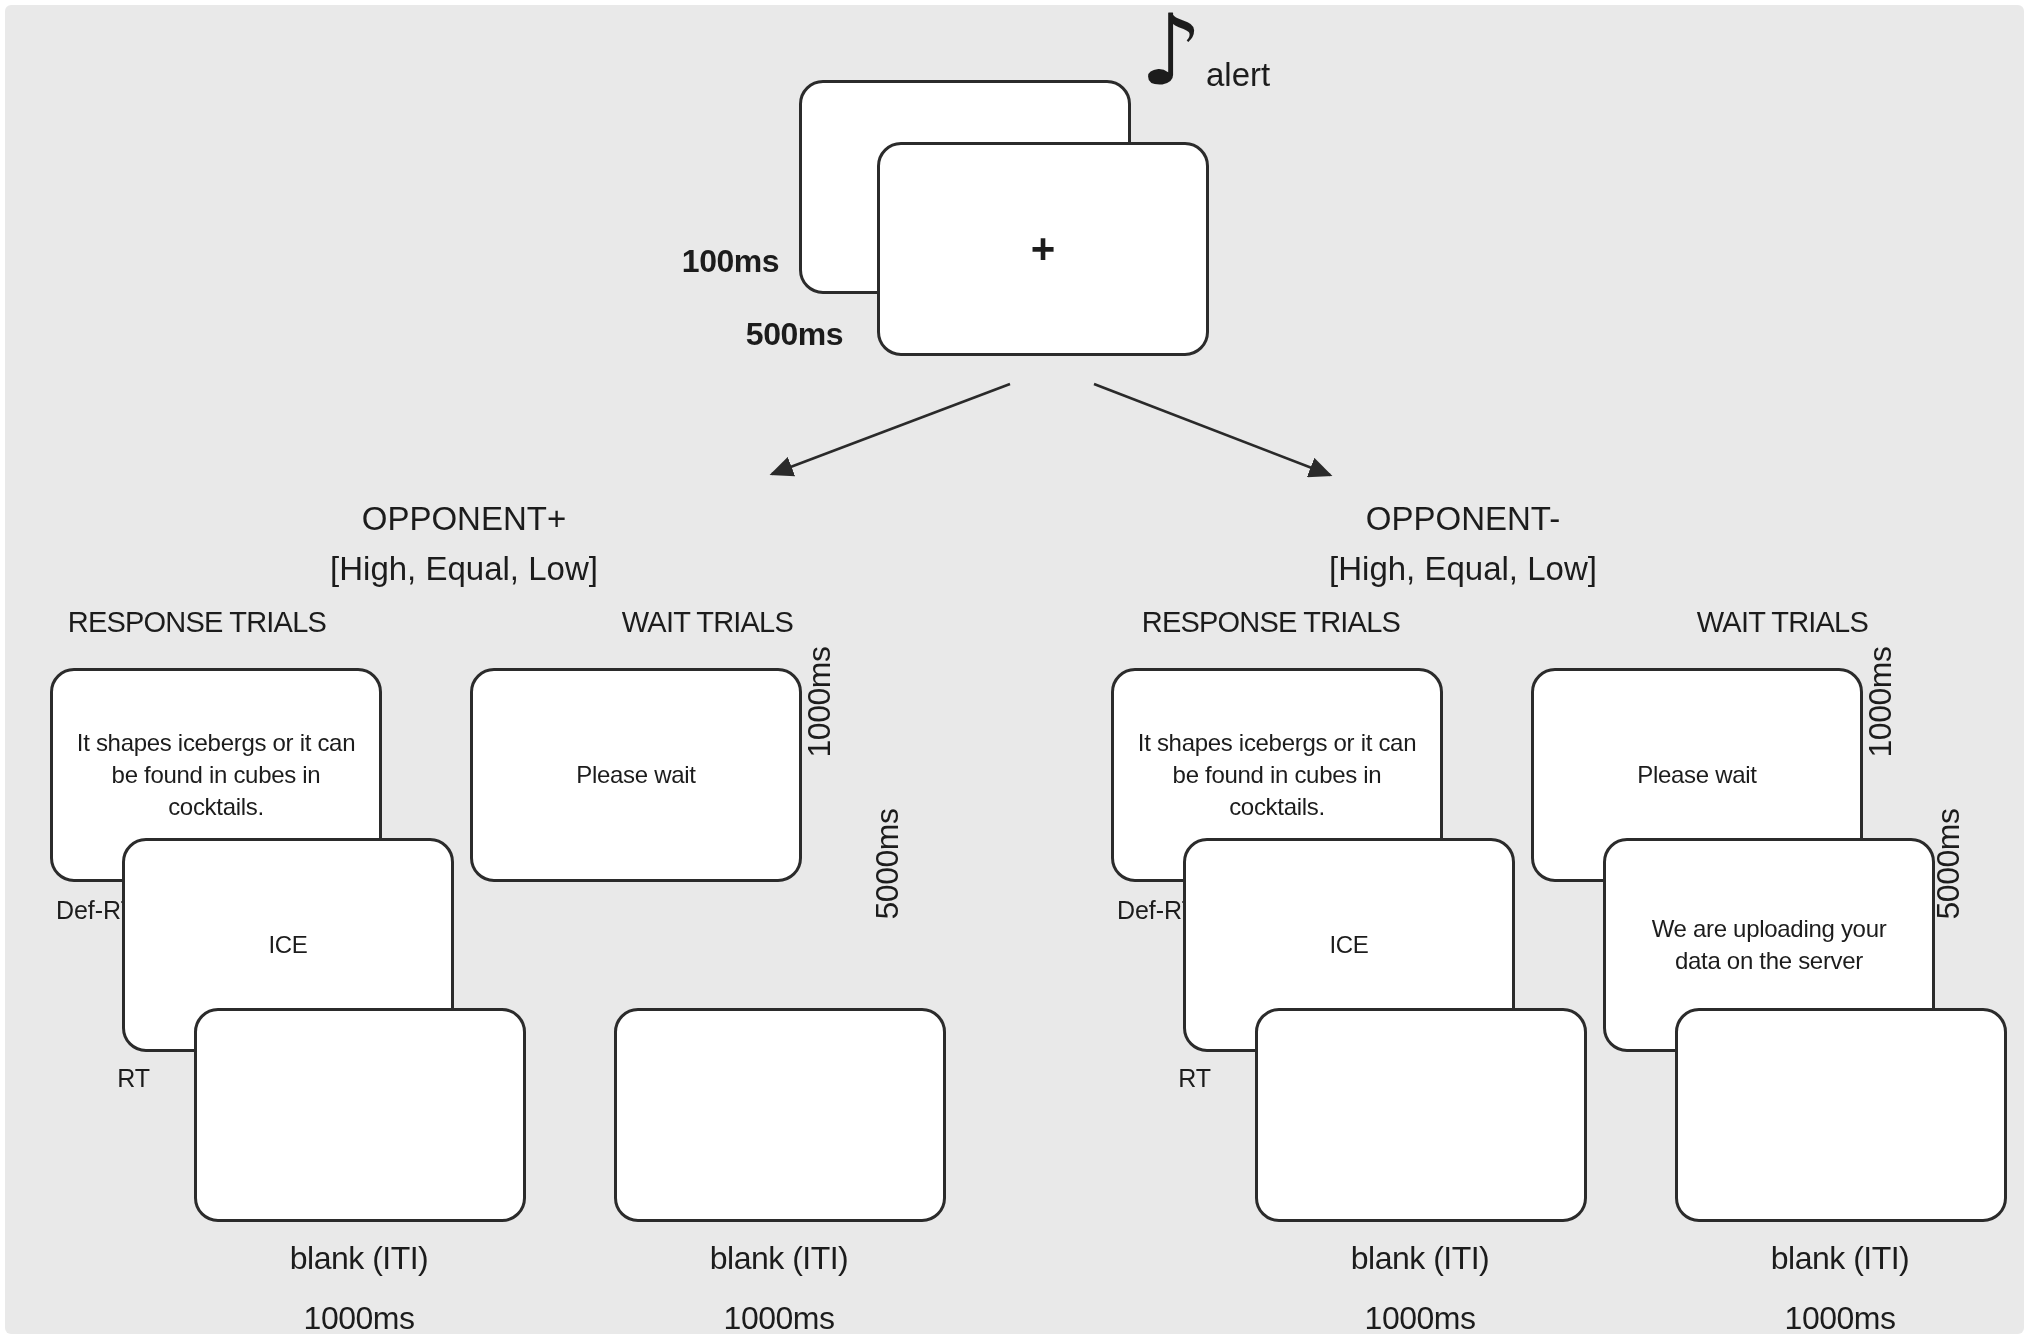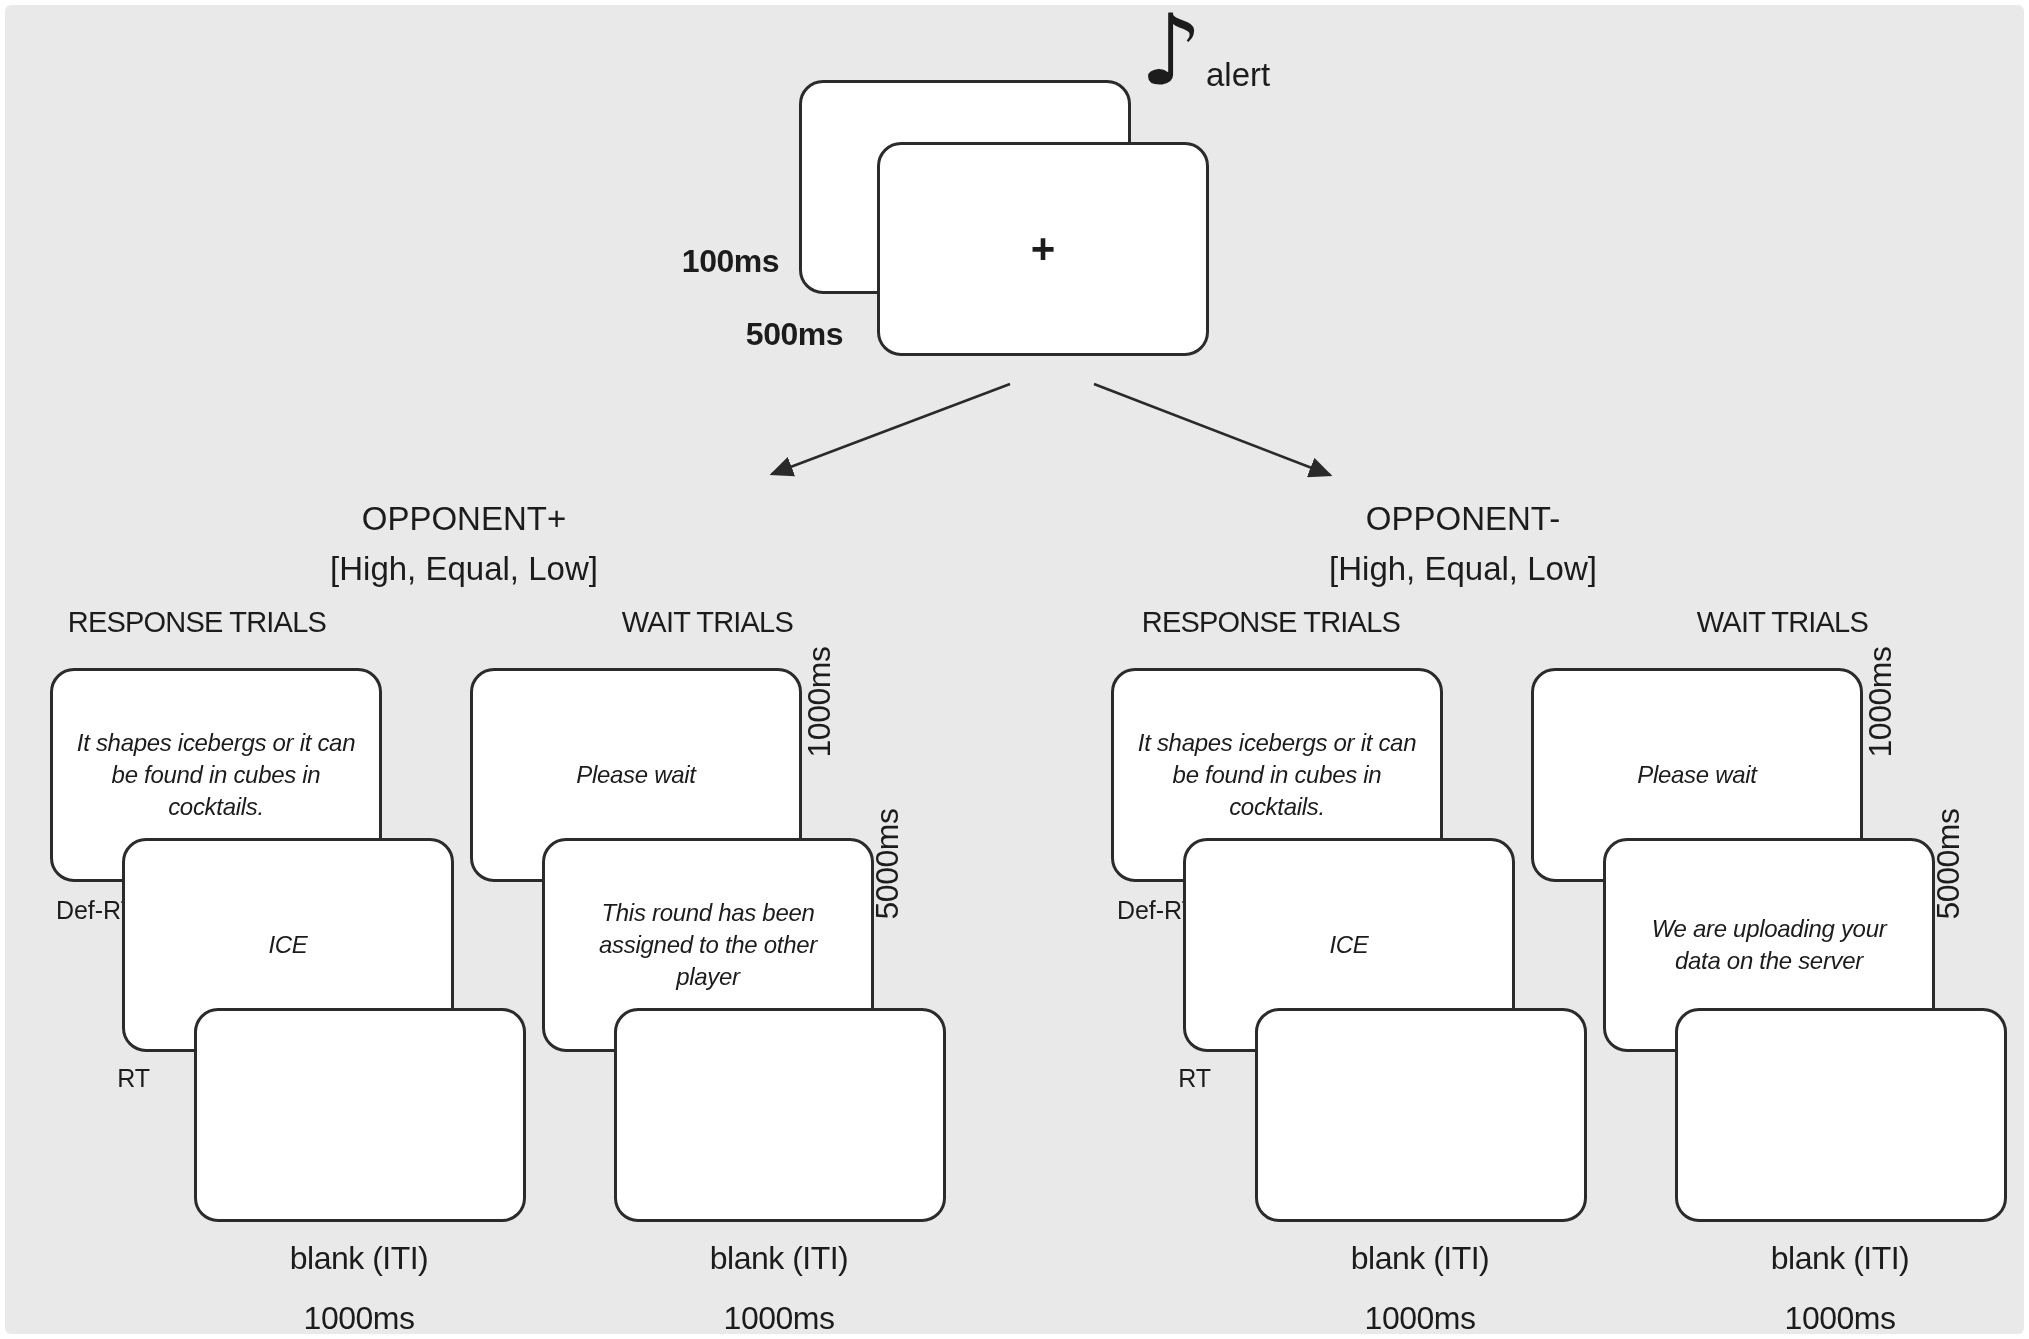--- a/index.html
+++ b/index.html
@@ -10,21 +10,21 @@
   #panel{
     position:absolute;left:5px;top:5px;right:5px;bottom:5px;
     background:#e9e9e9;border-radius:6px;
   }
   .card{
     position:absolute;width:332px;height:214px;background:#ffffff;
     border:3px solid #2b2b2b;border-radius:24px;
     display:flex;align-items:center;justify-content:center;box-sizing:border-box;
   }
   .card-text{
-    font-style:italic;font-size:24px;line-height:32px;text-align:center;
+    font-size:24px;line-height:32px;text-align:center;
     white-space:pre-line;letter-spacing:-0.3px;width:100%;padding:0 6px;
   }
   .branch-title{
     position:absolute;width:500px;text-align:center;
     font-size:33px;line-height:50px;
   }
   .col-heading{
     position:absolute;width:300px;text-align:right;
     font-size:29px;letter-spacing:-0.8px;
   }
@@ -97,25 +97,20 @@
   <div class="card z3" style="left:194px;top:1008px;"></div>
 
   <div class="side-label" style="left:10px;top:896px;width:106px;">Def-RT</div>
   <div class="side-label" style="left:45px;top:1064px;width:85px;">RT</div>
   <div class="iti-label" style="left:199px;top:1228px;">blank (ITI)
 1000ms</div>
 
   <div class="card z1" style="left:470px;top:668px;">
     <div class="card-text">Please wait</div>
   </div>
-  <div class="card z2" style="left:542px;top:838px;">
-    <div class="card-text">This round has been
-assigned to the other
-player</div>
-  </div>
   <div class="card z3" style="left:614px;top:1008px;"></div>
 
   <div class="vlabel" style="left:819px;top:702px;">1000ms</div>
   <div class="vlabel" style="left:887px;top:864px;">5000ms</div>
   <div class="iti-label" style="left:619px;top:1228px;">blank (ITI)
 1000ms</div>
 
   <div class="branch-title" style="left:1213px;top:494px;">
     <div>OPPONENT-</div>
     <div>[High, Equal, Low]</div>

